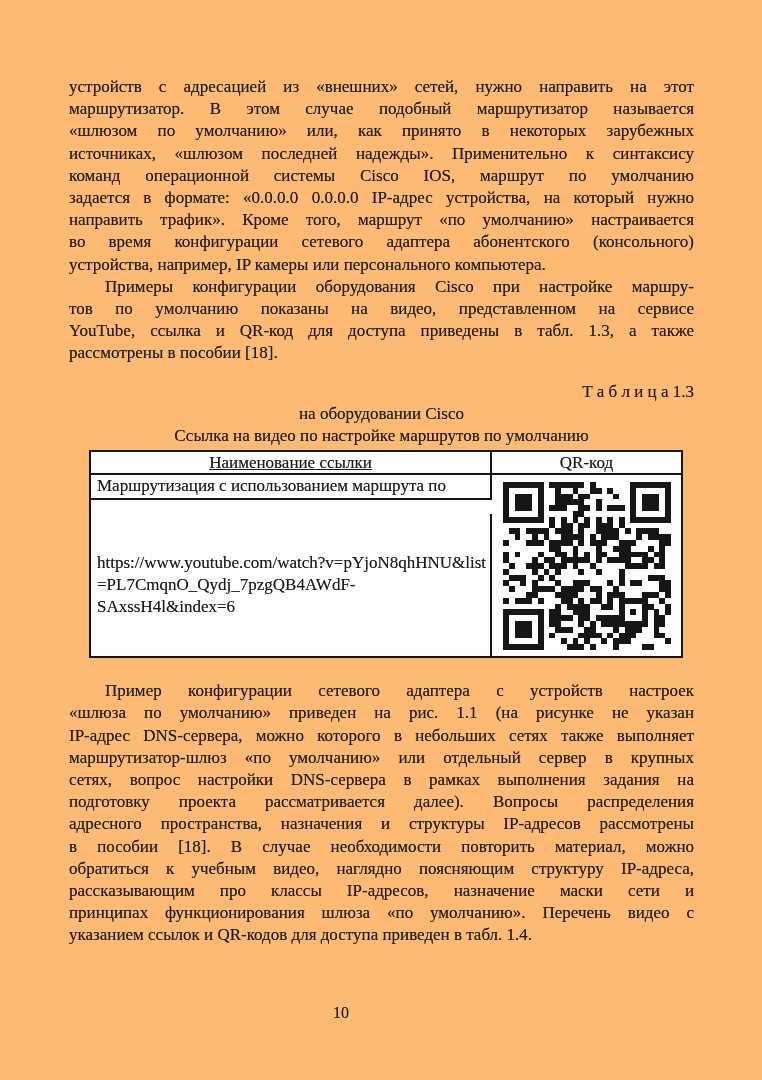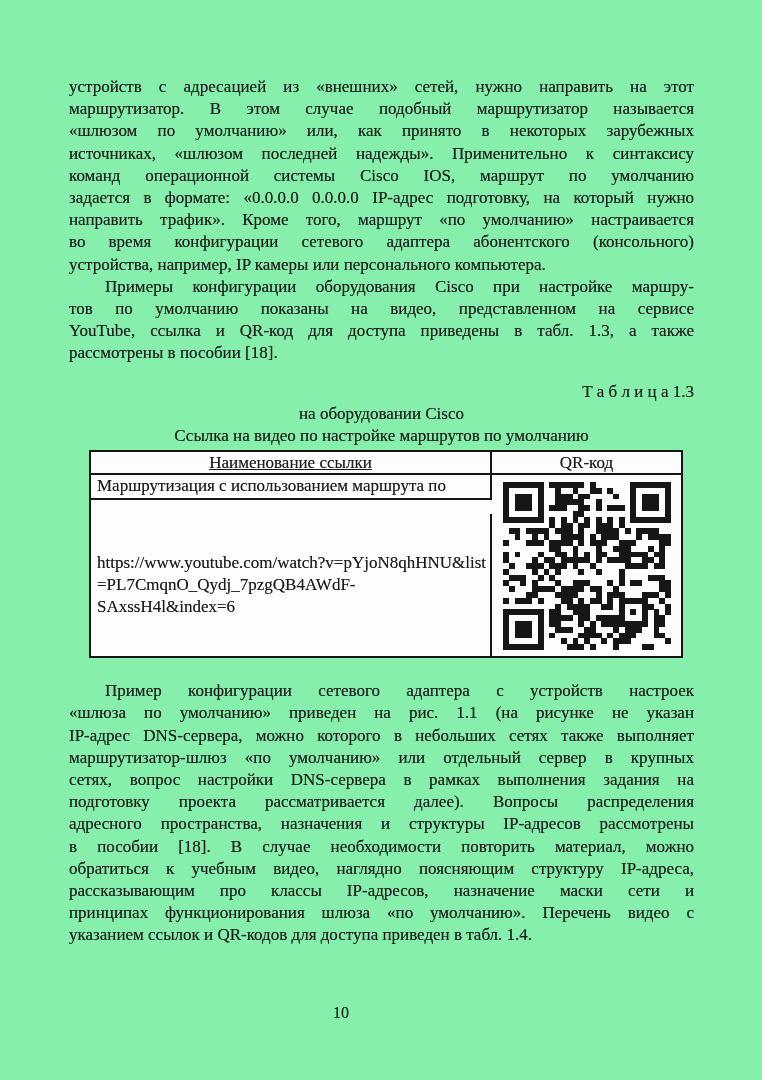--- a/index.html
+++ b/index.html
@@ -5,21 +5,21 @@
   html, body { margin: 0; padding: 0; }
   body {
     width: 762px; height: 1080px;
     background: #fdfdfd;
     font-family: "Liberation Serif", "DejaVu Serif", serif;
     color: #1b1b1b;
     overflow: hidden;
   }
   .page {
     position: relative; width: 762px; height: 1080px;
-    background: #86efac;
+    background: #fdba74;
   }
   .column {
     position: absolute; left: 69px; top: 76px; width: 625px;
     font-size: 17px; line-height: 22.2px;
     text-shadow: 0 0 0.5px rgba(20,20,20,0.55);
   }
   .tline { text-align: justify; text-align-last: justify; }
   .tline.last { text-align-last: left; }
   .para.indent .tline.first { text-indent: 36px; }
   .table-label { margin-top: 16px; text-align: right; }
@@ -71,21 +71,21 @@
 <div class="page">
 
   <div class="column">
 
     <div class="para">
         <div class="tline first">устройств с адресацией из «внешних» сетей, нужно направить на этот</div>
         <div class="tline">маршрутизатор. В этом случае подобный маршрутизатор называется</div>
         <div class="tline">«шлюзом по умолчанию» или, как принято в некоторых зарубежных</div>
         <div class="tline">источниках, «шлюзом последней надежды». Применительно к синтаксису</div>
         <div class="tline">команд операционной системы Cisco IOS, маршрут по умолчанию</div>
-        <div class="tline">задается в формате: «0.0.0.0 0.0.0.0 IP-адрес подготовку, на который нужно</div>
+        <div class="tline">задается в формате: «0.0.0.0 0.0.0.0 IP-адрес устройства, на который нужно</div>
         <div class="tline">направить трафик». Кроме того, маршрут «по умолчанию» настраивается</div>
         <div class="tline">во время конфигурации сетевого адаптера абонентского (консольного)</div>
         <div class="tline last">устройства, например, IP камеры или персонального компьютера.</div>
       </div>
 
     <div class="para indent">
         <div class="tline first">Примеры конфигурации оборудования Cisco при настройке маршру-</div>
         <div class="tline">тов по умолчанию показаны на видео, представленном на сервисе</div>
         <div class="tline">YouTube, ссылка и QR-код для доступа приведены в табл. 1.3, а также</div>
         <div class="tline last">рассмотрены в пособии [18].</div>

